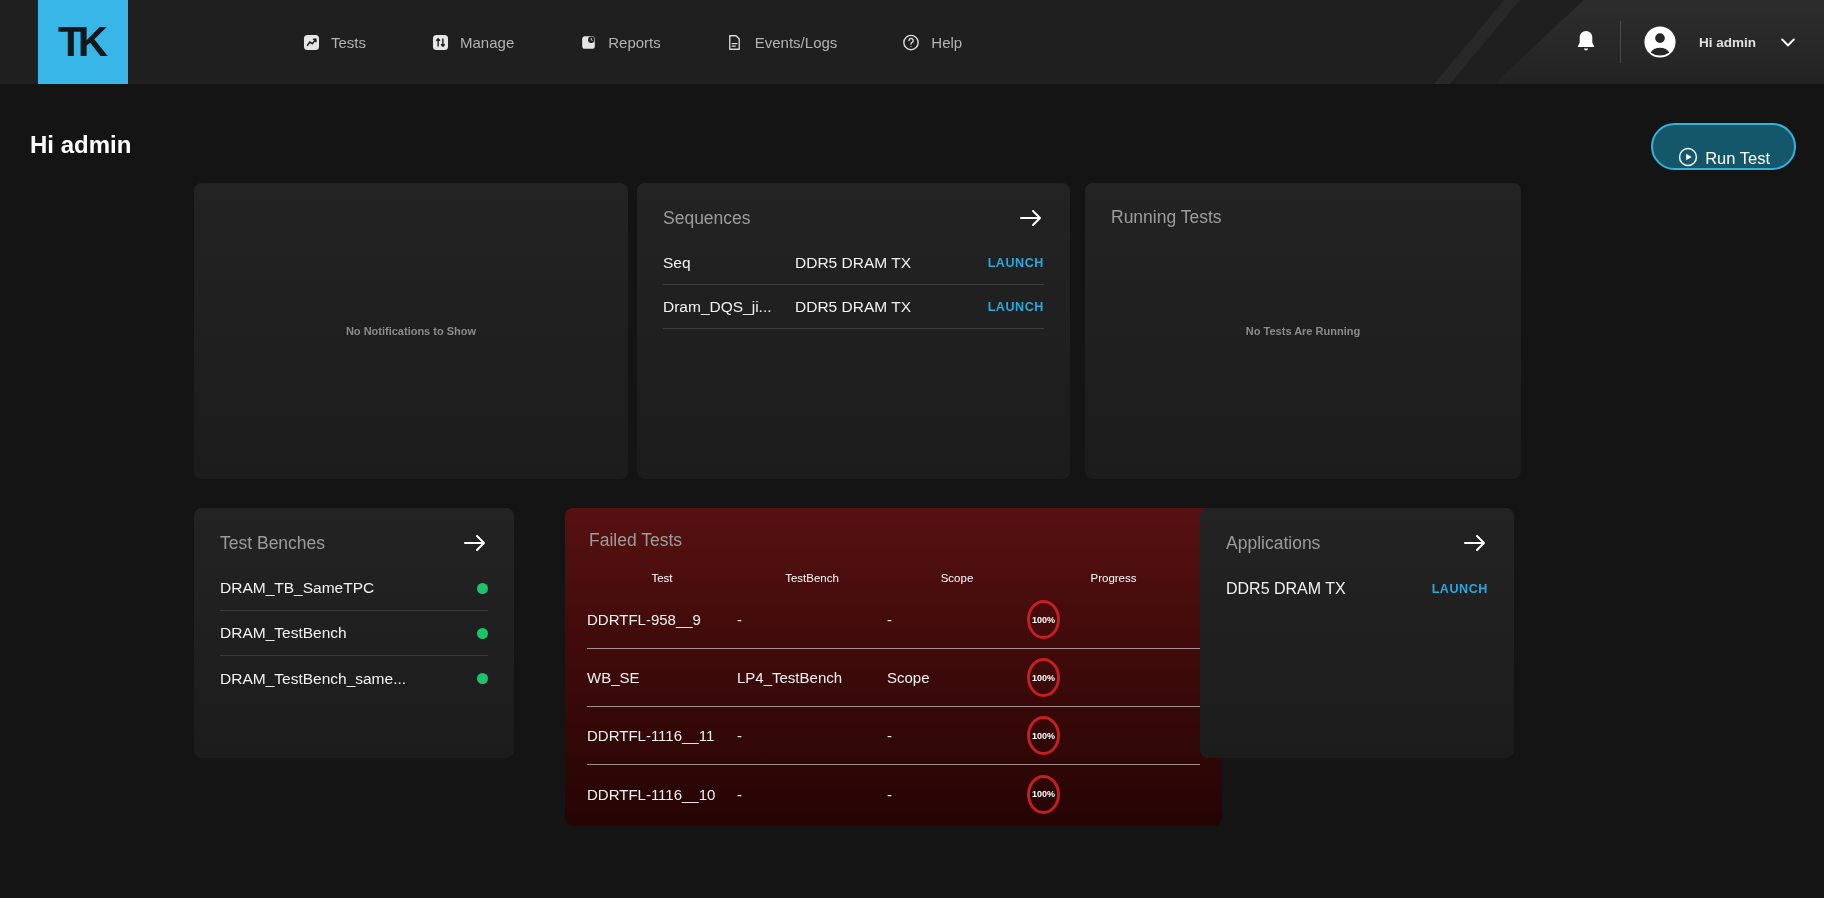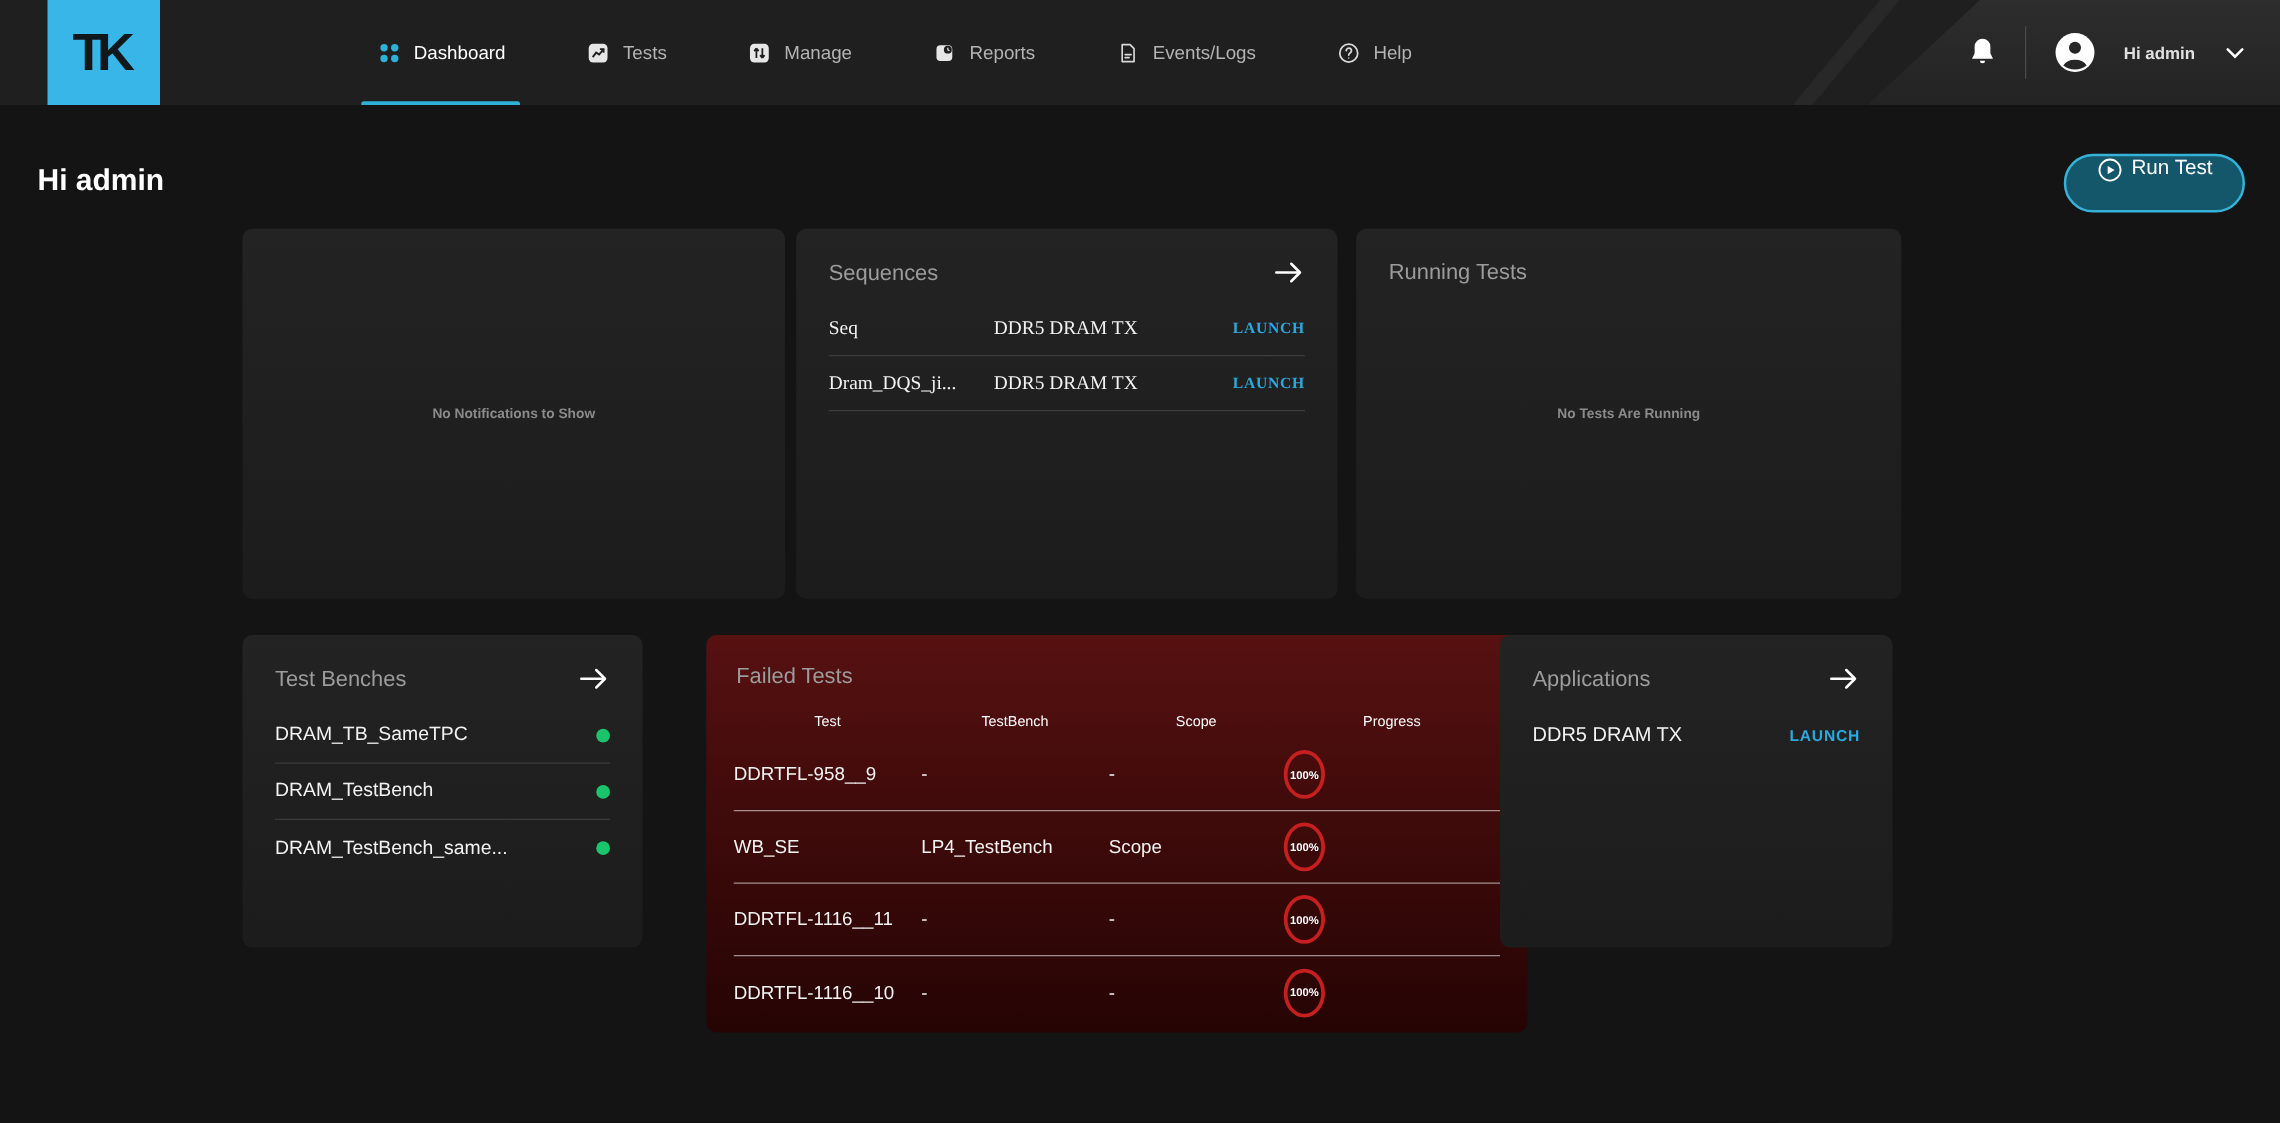--- a/index.html
+++ b/index.html
@@ -55,21 +55,21 @@
   .username { color:#e0e0e0; font-size:13.5px; font-weight:700; }
   .chev { width:20px; height:20px; cursor:pointer; }
 
   
   .greeting {
     position:absolute; left:30px; top:131px;
     color:#ffffff; font-size:24px; font-weight:800;
   }
   .run-test-btn {
     position:absolute; right:28px; top:123px; height:47px;
-    display:flex; align-items:flex-start; gap:6px; padding:0 24px;
+    display:flex; align-items:flex-end; gap:6px; padding:0 24px;
     background:#14576b; border:2px solid #36b2d8; border-radius:24px;
     color:#ffffff; font-size:16.5px; cursor:pointer;
   }
 
   
   .card {
     position:absolute; border-radius:8px;
     background:linear-gradient(180deg,#232323 0%,#1c1c1c 100%);
   }
   .card-title-row {
@@ -77,21 +77,21 @@
     padding:24px 26px 8px 26px;
   }
   .card-title { color:#9c9c9c; font-size:17.5px; font-weight:400; }
   .card-arrow { width:26px; height:22px; cursor:pointer; }
   .empty-text {
     position:absolute; left:0; right:0; top:50%; transform:translateY(-50%);
     text-align:center; color:#8b8b8b; font-size:11px; font-weight:700;
   }
 
   
-  .seq-rows { padding:4px 26px 0 26px;font-family:Liberation Serif, serif; }
+  .seq-rows { padding:4px 26px 0 26px; }
   .seq-row {
     display:flex; align-items:center; height:44px;
     border-bottom:1px solid #3d3d3d;
   }
   .seq-row:last-child { border-bottom:1px solid #3d3d3d; }
   .seq-name { width:132px; color:#f2f2f2; font-size:15.5px; white-space:nowrap; overflow:hidden; }
   .seq-app { flex:1; color:#f2f2f2; font-size:15.5px; }
   .launch-btn {
     color:#2aa9df; font-size:12.5px; font-weight:700; letter-spacing:.6px;
     cursor:pointer; background:none; border:none; font-family:inherit;
@@ -137,32 +137,20 @@
 <div class="screen">
 
   <div class="navbar">
     <div class="nav-deco"></div>
     <div class="nav-deco2"></div>
 
     <div class="logo" style="background:#38b6e8;">TK</div>
 
     <div class="nav-items">
 
-      <div class="nav-item active">
-        <span class="nicon">
-          <svg width="19" height="19" viewBox="0 0 20 20">
-            <circle cx="5.5" cy="5.5" r="3.1" fill="#2fb0d6"></circle>
-              <circle cx="14.5" cy="5.5" r="3.1" fill="#2fb0d6"></circle>
-            <circle cx="5.5" cy="14.5" r="3.1" fill="#2fb0d6"></circle>
-              <circle cx="14.5" cy="14.5" r="3.1" fill="#2fb0d6"></circle>
-          </svg>
-        </span>
-        <span>Dashboard</span>
-        <div class="active-underline"></div>
-      </div>
 
       <div class="nav-item">
         <span class="nicon">
           <svg width="19" height="19" viewBox="0 0 24 24">
             <rect x="2.5" y="2.5" width="19" height="19" rx="4.5" fill="#e6e6e6"></rect>
             <polyline points="6.5,16 10,11.5 13,13.5 17.5,8" stroke="#1f1f1f" stroke-width="1.9" fill="none"></polyline>
             <polyline points="13.8,8 17.5,8 17.5,11.6" stroke="#1f1f1f" stroke-width="1.9" fill="none"></polyline>
           </svg>
         </span>
         <span>Tests</span>

